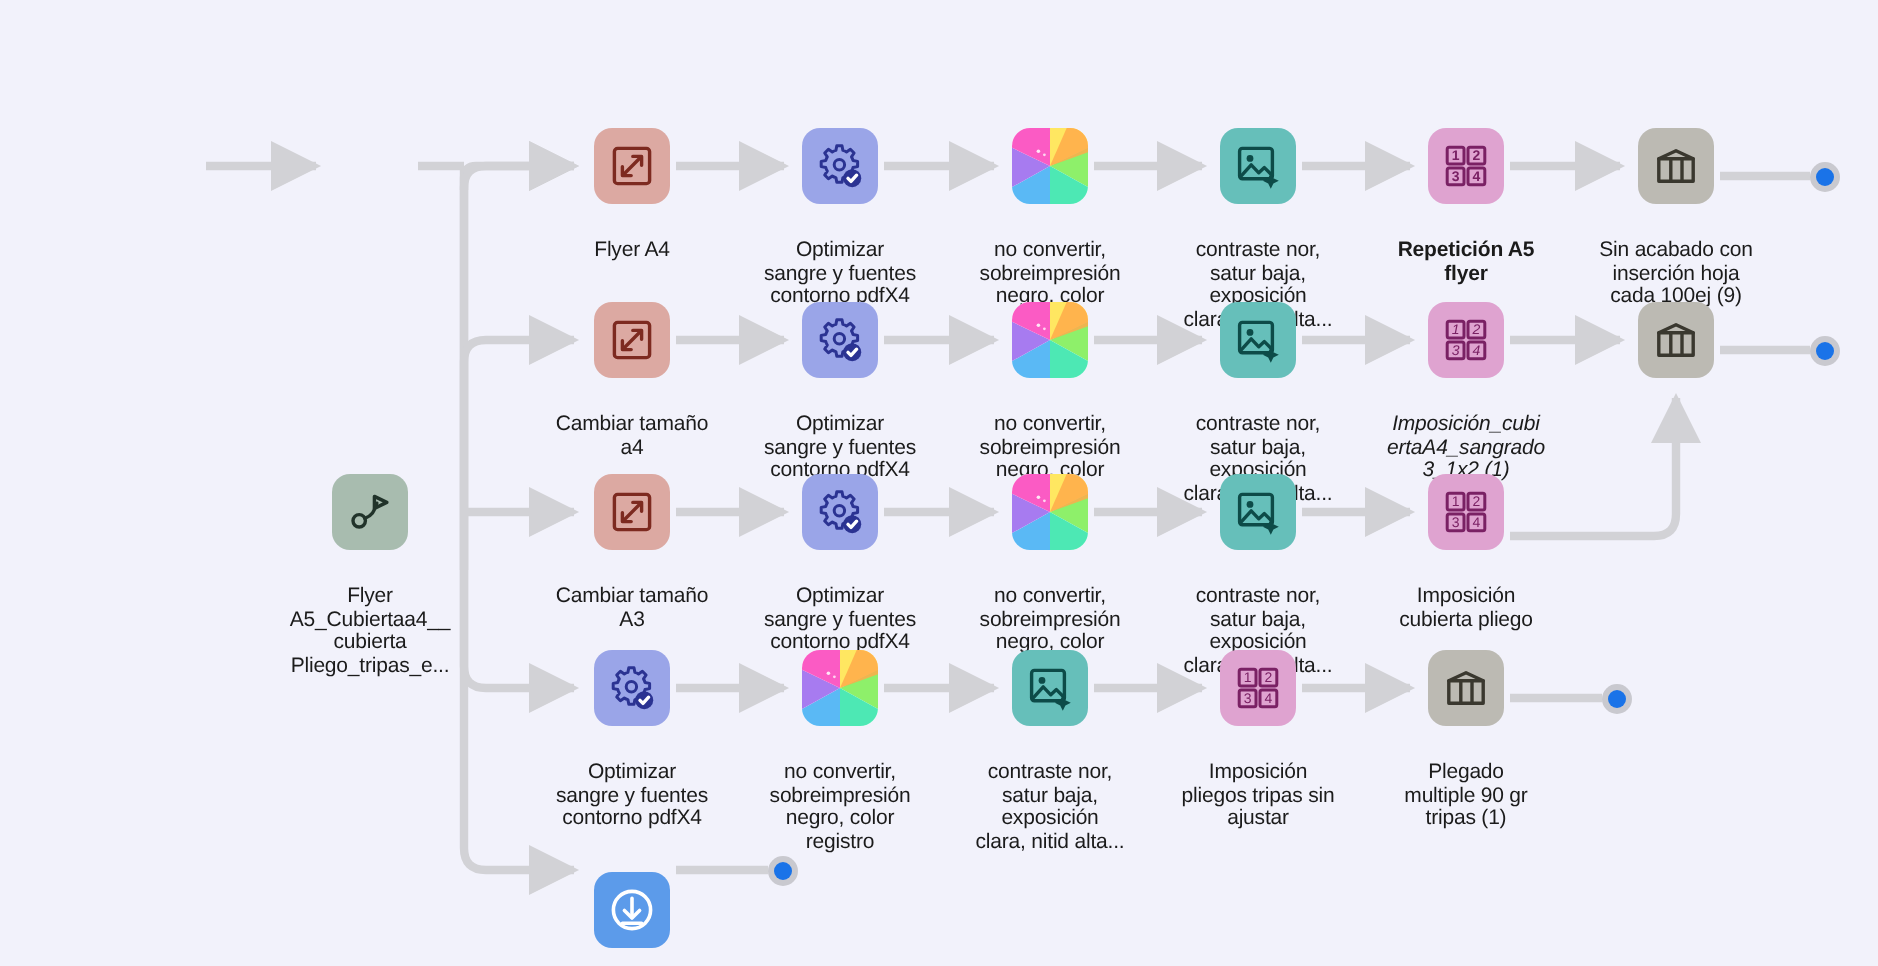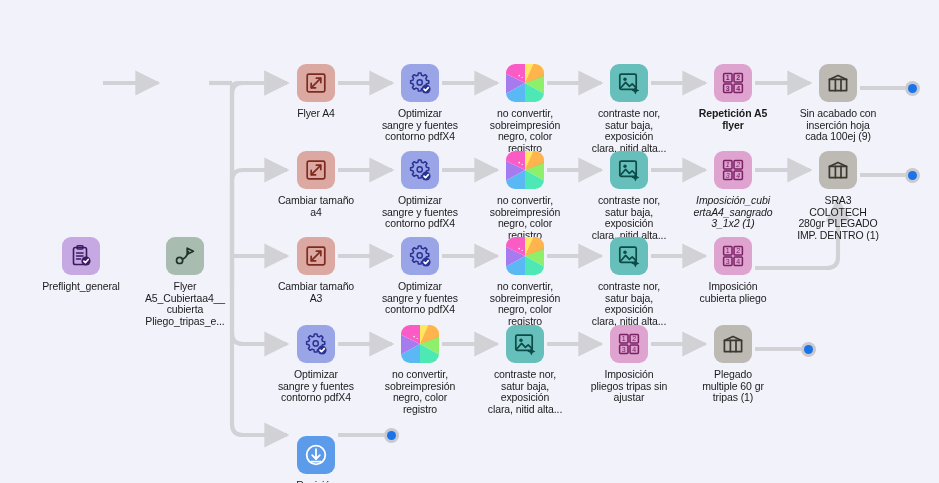--- a/index.html
+++ b/index.html
@@ -31,21 +31,21 @@
   }
   .tile{
     width:38px;height:38px;
     margin:0 auto;
     border-radius:9px;
     display:flex;align-items:center;justify-content:center;
     box-sizing:border-box;
   }
   .tile svg{display:block;}
   .label{
-    margin-top:6px;
+    margin-top:18px;
     font-size:10.5px;
     line-height:11.6px;
     color:#1b1b1b;
     letter-spacing:-0.1px;
     white-space:pre-line;
   }
   
   .endpoint{
     position:absolute;
     width:15px;height:15px;
@@ -110,34 +110,20 @@
       <path d="M338,344 L392,344" marker-end="url(#ah)"></path>
       <path d="M442,344 L497,344" marker-end="url(#ah)"></path>
       <path d="M547,344 L601,344" marker-end="url(#ah)"></path>
       <path d="M651,344 L705,344" marker-end="url(#ah)"></path>
       <path d="M755,349 L801,349"></path>
 
       <path d="M338,435 L384,435"></path>
     </g>
   </svg>
 
-<div class="node" style="left: 81px; top: 237px;">
-      <div class="tile" style="background: rgb(198, 169, 227);">
-        <svg width="24" height="24" viewBox="0 0 24 24" fill="none" stroke="#3c1a63" stroke-width="1.6" stroke-linecap="round" stroke-linejoin="round">
-        <rect x="4.5" y="3.5" width="13" height="17" rx="1.8"></rect>
-        <rect x="8" y="1.8" width="6" height="3.2" rx="1"></rect>
-        <line x1="7.6" y1="9" x2="14" y2="9"></line>
-        <line x1="7.6" y1="12" x2="14" y2="12"></line>
-        <line x1="7.6" y1="15" x2="11.5" y2="15"></line>
-        <circle cx="17" cy="17" r="4.6" fill="#3c1a63" stroke="none"></circle>
-        <path d="M14.9,17.1 L16.4,18.6 L19.2,15.5" stroke="#fff" stroke-width="1.7"></path>
-      </svg>
-      </div>
-      <div class="label">Preflight_general</div>
-    </div>
     <div class="node" style="left: 185px; top: 237px;">
       <div class="tile" style="background: rgb(168, 188, 175);">
         <svg width="24" height="24" viewBox="0 0 24 24" fill="none" stroke="#21332a" stroke-width="1.7" stroke-linecap="round" stroke-linejoin="round">
         <circle cx="6.6" cy="16.4" r="3.1"></circle>
         <path d="M9.4,15.2 C14,13.4 14.2,10.6 15.4,7.6"></path>
         <path d="M14.2,4.2 L20.4,7.2 L14.2,10.2 Z" fill="none"></path>
       </svg>
       </div>
       <div class="label">Flyer
 A5_Cubiertaa4__
@@ -339,24 +325,20 @@
     </div>
     <div class="node" style="left: 838px; top: 151px;">
       <div class="tile" style="background: rgb(188, 186, 179);">
         <svg width="24" height="24" viewBox="0 0 24 24" fill="none" stroke="#3a382f" stroke-width="1.7" stroke-linecap="round" stroke-linejoin="round">
         <path d="M3.4,8.4 L12,4.4 L20.6,8.4"></path>
         <rect x="3.4" y="8.4" width="17.2" height="11.2"></rect>
         <line x1="9.4" y1="8.4" x2="9.4" y2="19.6"></line>
         <line x1="15" y1="8.4" x2="15" y2="19.6"></line>
       </svg>
       </div>
-      <div class="label">SRA3
-COLOTECH
-280gr PLEGADO
-IMP. DENTRO (1)</div>
     </div>
     <div class="node" style="left: 316px; top: 237px;">
       <div class="tile" style="background: rgb(220, 169, 162);">
         <svg width="24" height="24" viewBox="0 0 24 24" fill="none" stroke="#7d2a20" stroke-width="1.7" stroke-linecap="round" stroke-linejoin="round">
         <rect x="3.2" y="3.2" width="17.6" height="17.6" rx="1.6"></rect>
         <line x1="7.4" y1="16.6" x2="16.6" y2="7.4"></line>
         <polyline points="7.2,12.4 7.2,16.8 11.6,16.8"></polyline>
         <polyline points="16.8,11.6 16.8,7.2 12.4,7.2"></polyline>
       </svg>
       </div>
@@ -523,21 +505,21 @@
     <div class="node" style="left: 733px; top: 325px;">
       <div class="tile" style="background: rgb(188, 186, 179);">
         <svg width="24" height="24" viewBox="0 0 24 24" fill="none" stroke="#3a382f" stroke-width="1.7" stroke-linecap="round" stroke-linejoin="round">
         <path d="M3.4,8.4 L12,4.4 L20.6,8.4"></path>
         <rect x="3.4" y="8.4" width="17.2" height="11.2"></rect>
         <line x1="9.4" y1="8.4" x2="9.4" y2="19.6"></line>
         <line x1="15" y1="8.4" x2="15" y2="19.6"></line>
       </svg>
       </div>
       <div class="label">Plegado
-multiple 60 gr
+multiple 90 gr
 tripas (1)</div>
     </div>
     <div class="node" style="left: 316px; top: 436px;">
       <div class="tile" style="background: rgb(92, 155, 234);">
         <svg width="24" height="24" viewBox="0 0 24 24" fill="none" stroke="#ffffff" stroke-width="1.8" stroke-linecap="round" stroke-linejoin="round">
         <circle cx="12" cy="12" r="9.3"></circle>
         <line x1="12" y1="6.2" x2="12" y2="15.6"></line>
         <polyline points="8.2,12.2 12,16 15.8,12.2"></polyline>
         <line x1="7.2" y1="18.6" x2="16.8" y2="18.6"></line>
       </svg>

